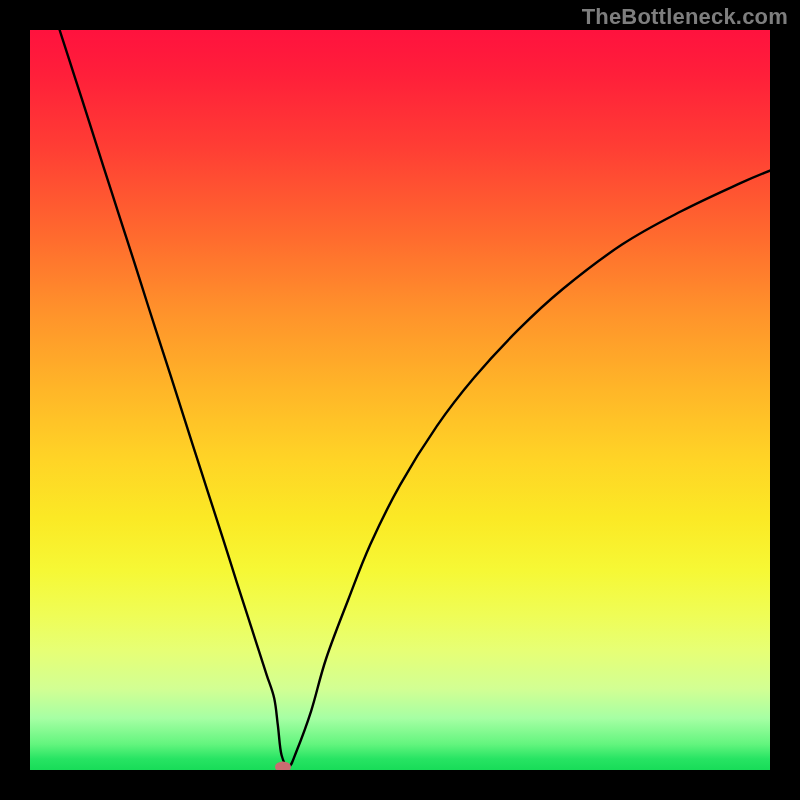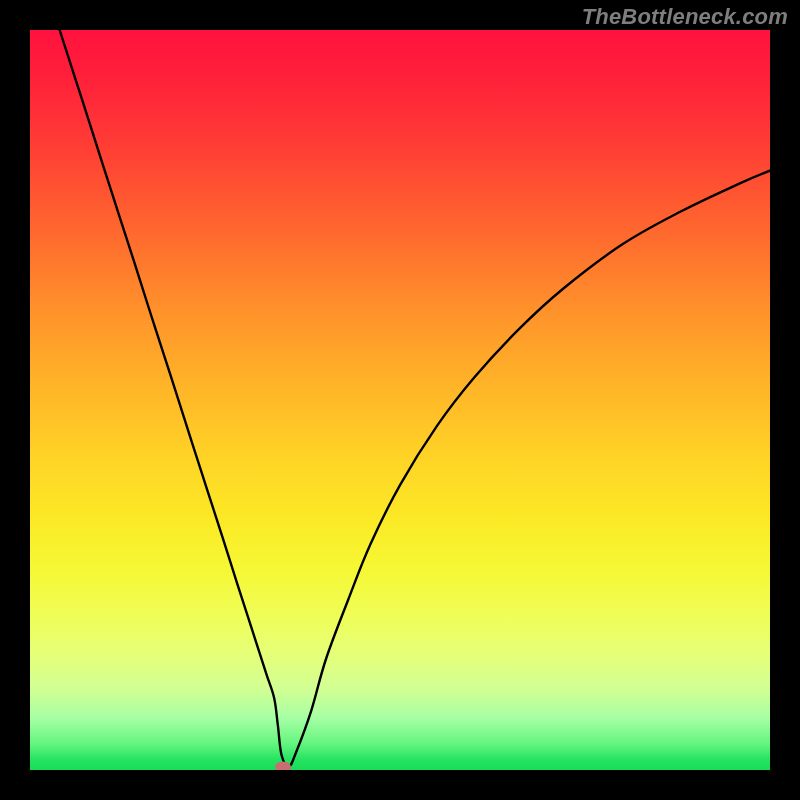--- a/index.html
+++ b/index.html
@@ -9,21 +9,20 @@
     height: 800px;
     overflow: hidden;
     background: #000;
     font-family: Arial, Helvetica, sans-serif;
   }
   .frame {
     position: relative;
     width: 800px;
     height: 800px;
     background: #000;
-    font-style: italic;
   }
   .watermark {
     position: absolute;
     top: 4px;
     right: 12px;
     color: #7e7e7e;
     font-size: 22px;
     font-weight: 600;
     letter-spacing: 0.2px;
     z-index: 3;

